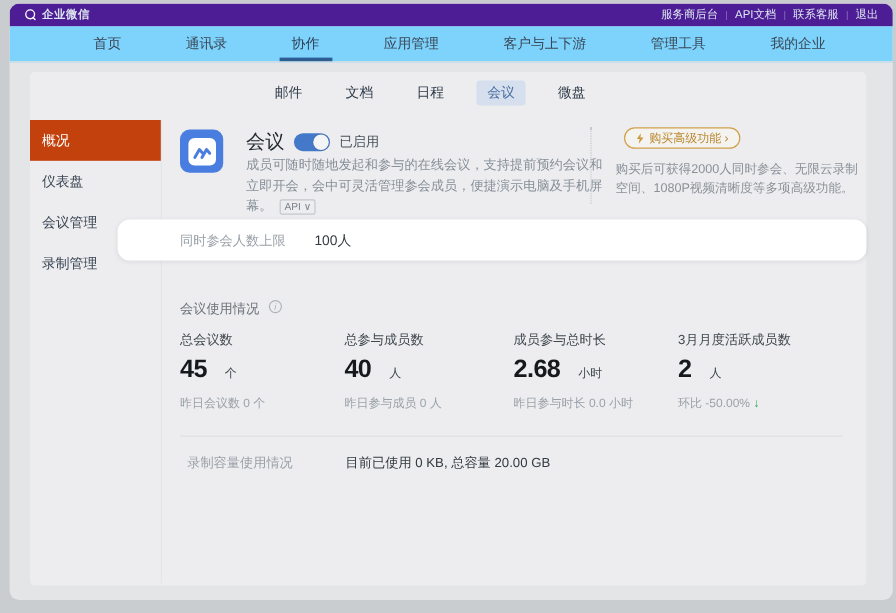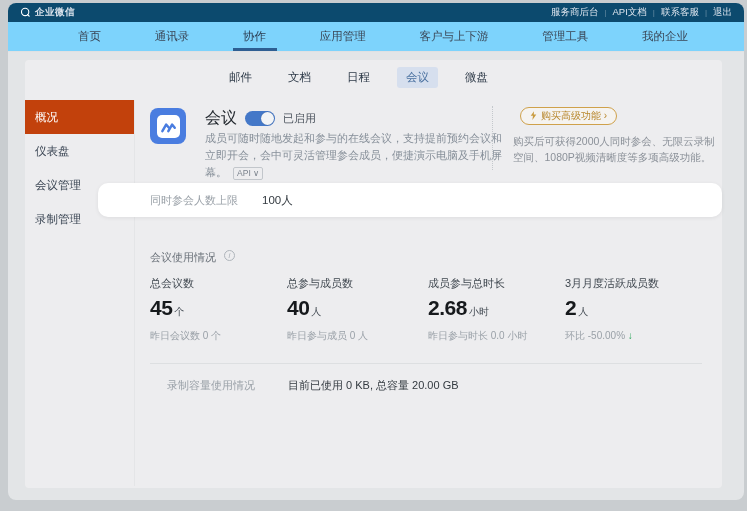--- a/index.html
+++ b/index.html
@@ -4,21 +4,21 @@
 <style>
   * { margin:0; padding:0; box-sizing:border-box; }
   body { font-family:"Liberation Sans","DejaVu Sans",sans-serif; background:#c9cdd0; }
   .stage { position:relative; width:747px; height:511px; background:#c9cdd0; overflow:hidden; }
 
   
   .window { position:absolute; left:8px; top:3px; width:736px; height:497px;
             background:#e3e5e7; border-radius:8px; overflow:hidden; }
 
   
-  .topbar { position:absolute; left:0; top:0; right:0; height:19px; background:#0c4a6e;
+  .topbar { position:absolute; left:0; top:0; right:0; height:19px; background:#4c1d95;
             display:flex; align-items:center; padding:0 12px; color:#dde5ee; font-size:9.5px; }
   .brand { display:flex; align-items:center; gap:4px; font-weight:bold; letter-spacing:.5px; }
   .topbar-links { margin-left:auto; display:flex; align-items:center; gap:6px; }
   .topbar-links .lnk { cursor:pointer; }
   .topbar-links .sep { color:rgba(255,255,255,.35); font-size:8px; }
 
   
   .navbar { position:absolute; left:0; top:19px; right:0; height:30px; background:#7dd3fc;
             border-bottom:1px solid #dfe1e3; display:flex; justify-content:space-between;
             padding:0 52px 0 66px; font-size:11.5px; color:#3a4656; }
@@ -73,30 +73,30 @@
   .limit-label { position:absolute; left:52px; font-size:11px; color:#9aa1a8; }
   .limit-value { position:absolute; left:164px; font-size:11.5px; color:#333a40; }
 
   
   .usage-title { position:absolute; left:125px; top:190px; font-size:11px; color:#6a7179;
                  display:flex; gap:8px; }
   .info-icon { width:11px; height:11px; border:1px solid #aeb4ba; border-radius:50%; color:#aeb4ba;
                font-size:8px; line-height:9px; text-align:center; font-style:italic; cursor:pointer; }
   .stat { position:absolute; top:216px; width:135px; }
   .stat .s-label { font-size:11px; color:#3f474f; }
-  .stat .s-valrow { margin-top:5px; display:flex; align-items:baseline; gap:2px; }
+  .stat .s-valrow { margin-top:5px; display:flex; align-items:baseline; gap:15px; }
   .stat .s-value { font-size:21px; font-weight:700; color:#16191c; letter-spacing:-.5px; }
   .stat .s-unit { font-size:10px; color:#3f474f; }
   .stat .s-sub { margin-top:9px; font-size:10px; color:#9aa1a8; }
   .trend-down { color:#2aa558; font-weight:bold; }
   .stat1 { left:125px; } .stat2 { left:262px; } .stat3 { left:403px; } .stat4 { left:540px; }
 
   .rule { position:absolute; left:125px; top:303px; width:552px; border-top:1px solid #dddfe1; }
 
-  .rec-label { position:absolute; left:142px; top:318px; font-size:11px; color:#9aa1a8; }
+  .rec-label { position:absolute; left:131px; top:318px; font-size:11px; color:#9aa1a8; }
   .rec-value { position:absolute; left:263px; top:318px; font-size:11px; color:#333a40; }
 </style>
 </head>
 <body>
 
 <div class="stage">
   <div class="window">
 
     <div class="topbar">
       <div class="brand">

